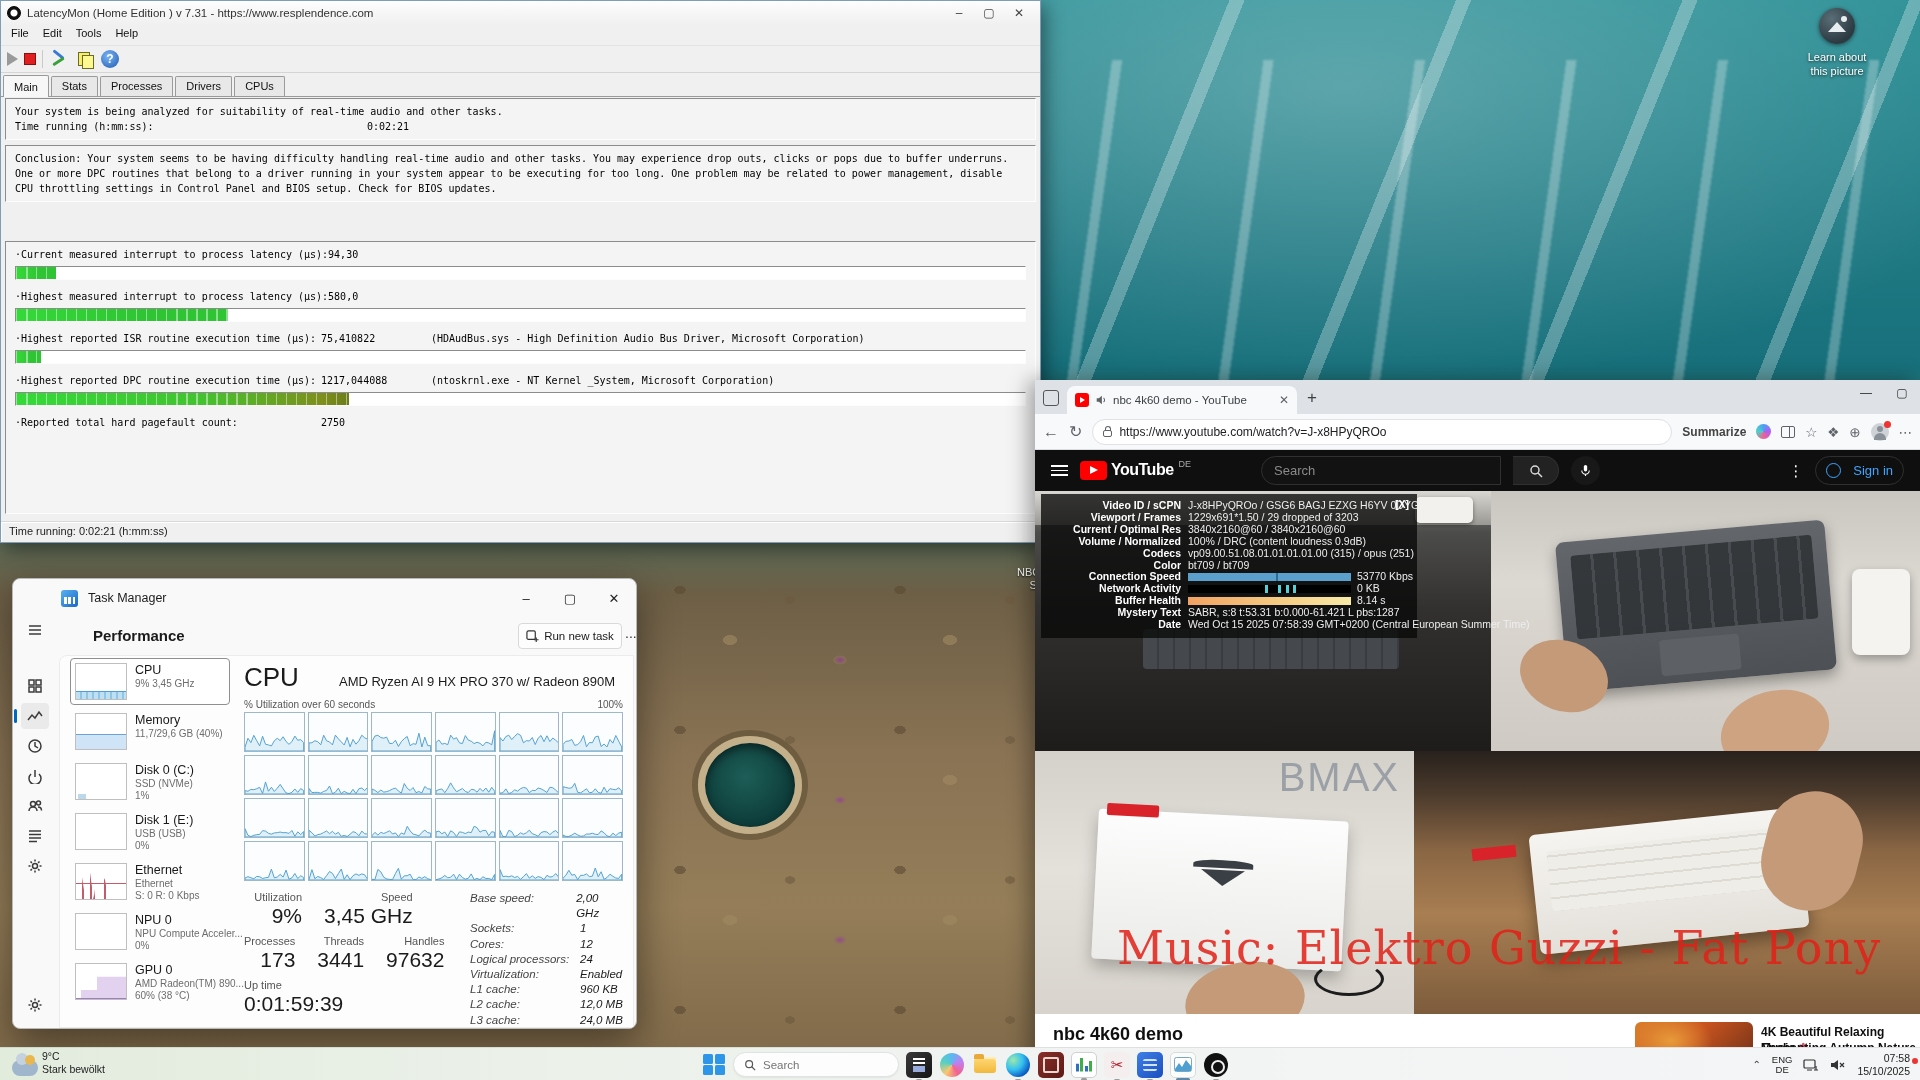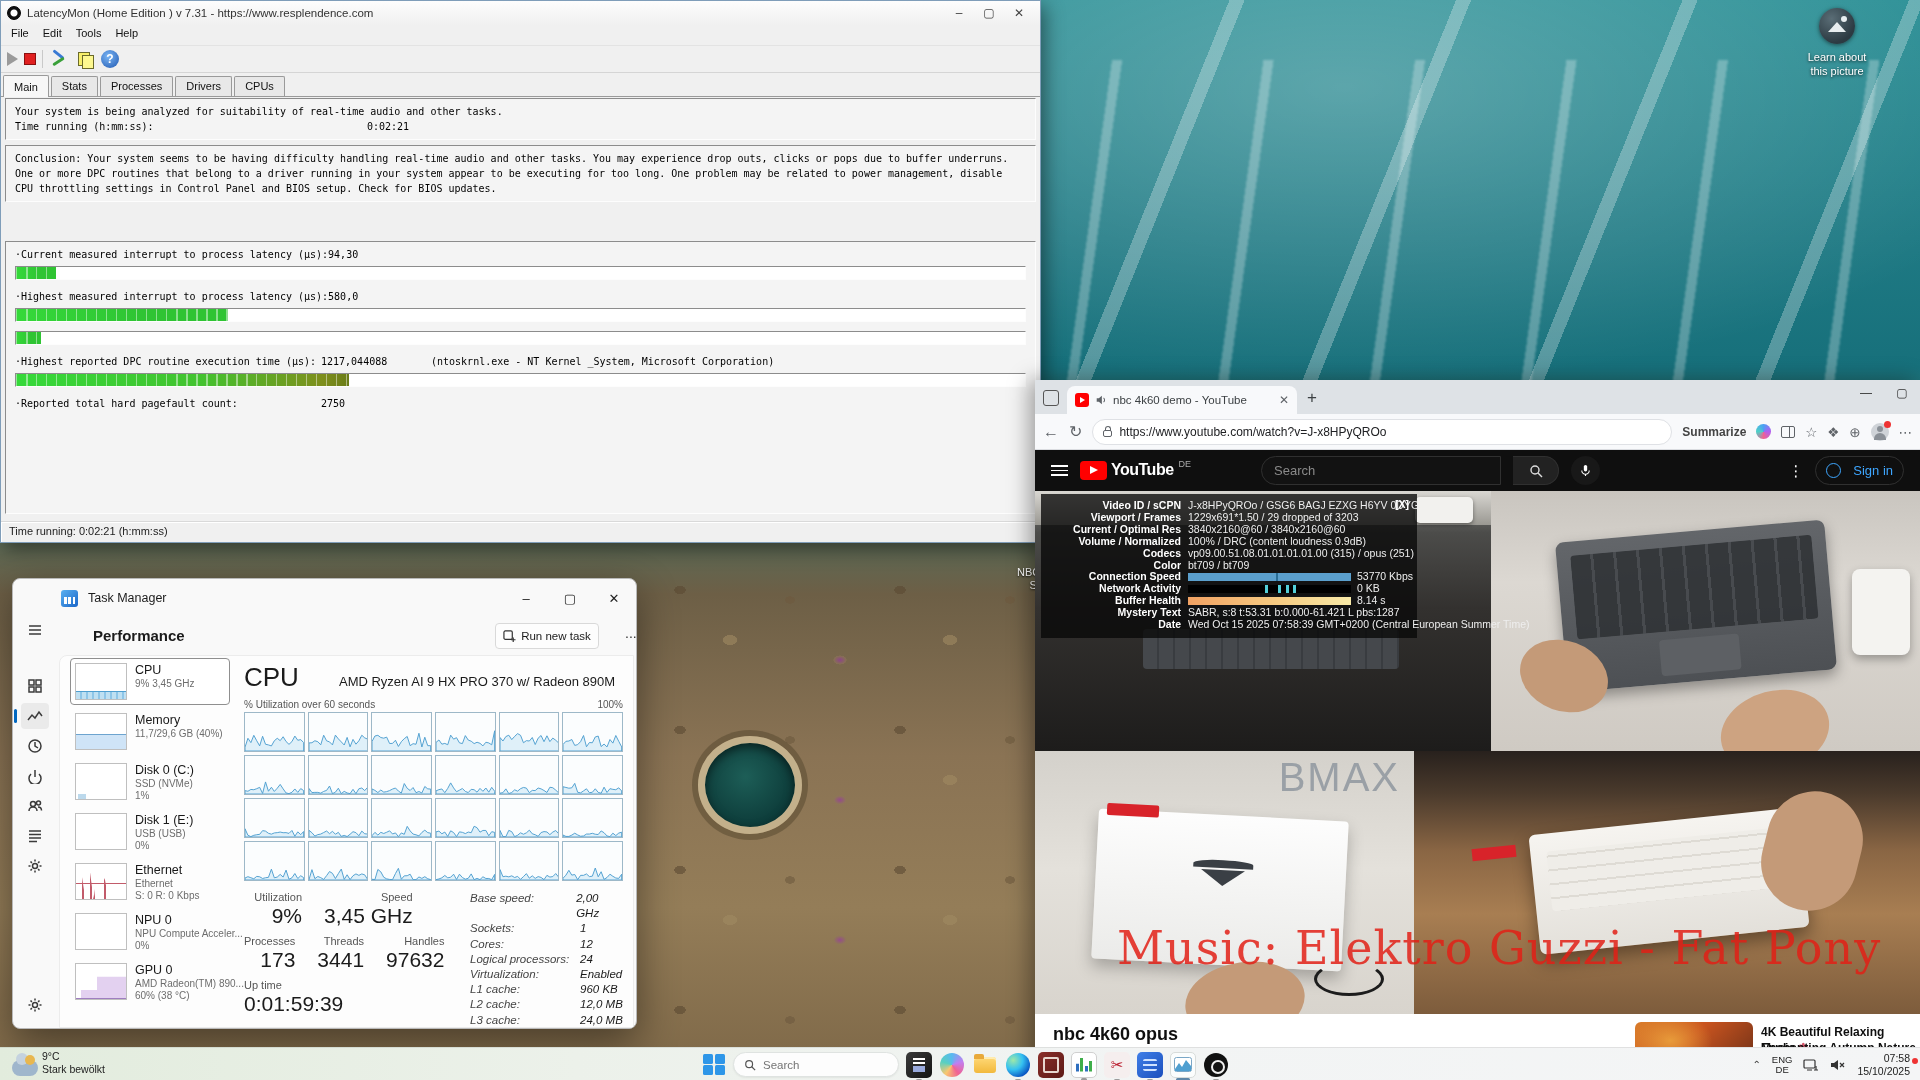--- a/index.html
+++ b/index.html
@@ -86,21 +86,21 @@
     background:linear-gradient(90deg,#fff 0 3px, transparent 3px 4.5px, #fff 4.5px 7.5px, transparent 7.5px 9px, #fff 9px 11px); }
   .tm-title { font-size:12.5px; color:#1b1b1b; margin-left:10px; flex:1; }
   .tm-ctl { width:44px; text-align:center; color:#222; font-size:13px; }
   .tm-rail { position:absolute; left:0; top:38px; bottom:0; width:44px; display:flex; flex-direction:column; align-items:center; }
   .tm-rail .ricon { width:28px; height:26px; display:flex; align-items:center; justify-content:center; margin-bottom:4px; border-radius:4px; position:relative; color:#3b3b3b; }
   .tm-rail .ricon.sel { background:#eaeaea; }
   .tm-rail .ricon.sel:before { content:""; position:absolute; left:-7px; top:6px; width:3px; height:14px; border-radius:2px; background:#0067c0; }
   .tm-rail svg { width:16px; height:16px; stroke:#3b3b3b; fill:none; stroke-width:1.5; }
   .tm-rail .spacer { flex:1; }
   .tm-head { position:absolute; left:80px; top:48px; font-size:15px; font-weight:700; color:#1b1b1b; }
-  .tm-runtask { position:absolute; left:482px; top:44px; width:104px; height:26px; border:1px solid #d9d9d9; border-radius:4px;
+  .tm-runtask { position:absolute; left:505px; top:44px; width:104px; height:26px; border:1px solid #d9d9d9; border-radius:4px;
     background:#fdfdfd; font-size:11.5px; color:#1b1b1b; display:flex; align-items:center; justify-content:center; gap:5px; }
   .tm-more { position:absolute; left:612px; top:46px; font-size:14px; color:#333; }
   .tm-card { position:absolute; left:46px; top:76px; right:2px; bottom:0; background:#fdfdfd; border:1px solid #ececec; border-radius:8px 0 0 0; }
   .tm-list { position:absolute; left:10px; top:2px; width:160px; }
   .tm-item { display:flex; gap:8px; padding:4px 4px; margin-bottom:3px; border-radius:4px; border:1px solid transparent; height:47px; }
   .tm-item.sel { background:#fff; border-color:#8f8f8f; }
   .tm-thumb { width:52px; height:37px; border:1px solid #bfbfbf; background:#fff; position:relative; overflow:hidden; flex:none; }
   .tm-it-name { font-size:12.5px; color:#191919; line-height:15px; white-space:nowrap; }
   .tm-it-sub { font-size:10px; color:#6d6d6d; line-height:12px; white-space:nowrap; }
   .th-cpu:after { content:""; position:absolute; left:0; right:0; bottom:0; height:7px;
@@ -346,20 +346,21 @@
               <div class="lm-bar" style="width:4%"></div>
             </div>
         </div>
         <div class="lm-row">
           <div class="lm-line"><span class="lbl">·Highest measured interrupt to process latency (µs):</span><span class="val">580,0</span></div>
           <div class="lm-barwrap">
               <div class="lm-bar" style="width:21%"></div>
             </div>
         </div>
         <div class="lm-row">
+          <div class="lm-line"><span class="lbl">·Highest reported ISR routine execution time (µs):</span><span class="val">75,410822</span><span class="det">(HDAudBus.sys - High Definition Audio Bus Driver, Microsoft Corporation)</span></div>
           <div class="lm-barwrap">
               <div class="lm-bar" style="width:2.5%"></div>
             </div>
         </div>
         <div class="lm-row">
           <div class="lm-line"><span class="lbl">·Highest reported DPC routine execution time (µs):</span><span class="val">1217,044088</span><span class="det">(ntoskrnl.exe - NT Kernel _System, Microsoft Corporation)</span></div>
           <div class="lm-barwrap">
               <div class="lm-bar grad" style="width:33%"></div>
             </div>
         </div>
@@ -852,21 +853,21 @@
             <span class="sv">SABR, s:8 t:53.31 b:0.000-61.421 L pbs:1287</span>
           </div>
         <div class="yt-srow">
             <span class="sl">Date</span>
             <span class="sv">Wed Oct 15 2025 07:58:39 GMT+0200 (Central European Summer Time)</span>
           </div>
       </div>
     </div>
 
     <div class="yt-below">
-      <div class="yt-vtitle">nbc 4k60 opus</div>
+      <div class="yt-vtitle">nbc 4k60 demo</div>
       <div class="yt-unlisted">
         <div class="yt-linkico"></div>
         <span>Unlisted</span>
       </div>
       <div class="yt-sugg-thumb"></div>
       <div class="yt-sugg-t1"><span>4K Beautiful Relaxing Music</span> <span class="leaf">✽</span></div>
       <div class="yt-sugg-t2">Enchanting Autumn Nature</div>
     </div>
   </div>
 

